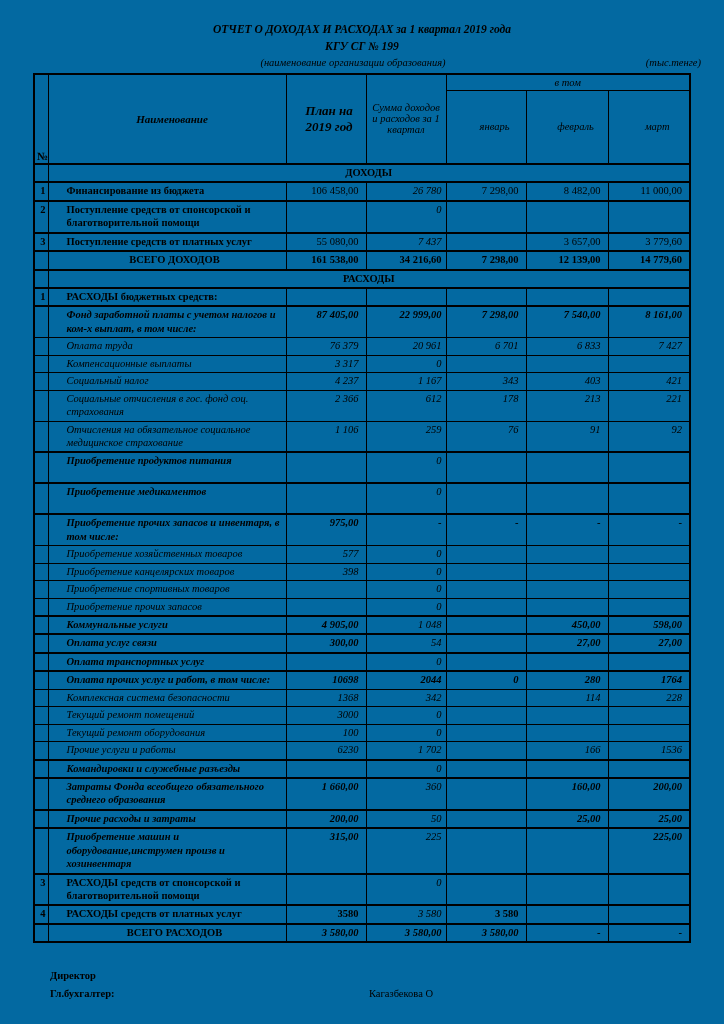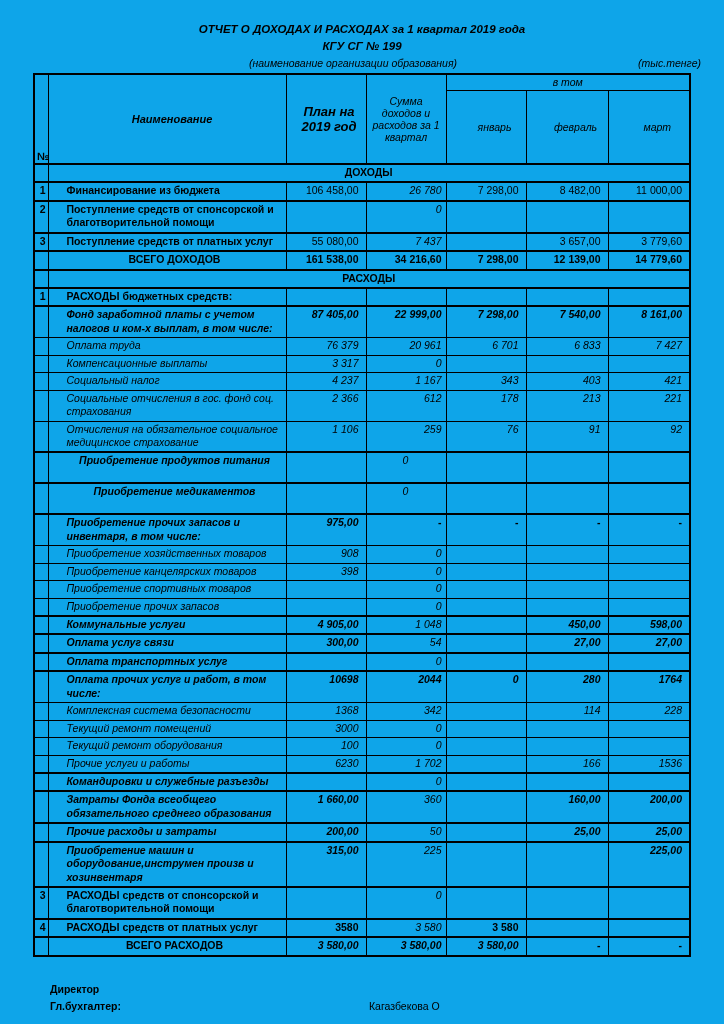--- a/index.html
+++ b/index.html
@@ -1,21 +1,21 @@
 <!DOCTYPE html>
 <html><head>
 <meta charset="utf-8">
 <style>
   html,body { margin:0; padding:0; background:#ffffff; }
   .page {
     position:relative;
     width:724px; height:1024px;
-    background:#0ea5e9;
+    background:#0369a1;
     color:#000;
-    font-family:Liberation Sans, sans-serif;
+    font-family:Liberation Serif, serif;
     overflow:hidden;
   }
   .doc-title {
     margin-top:22px;
     text-align:center;
     font-weight:bold; font-style:italic;
     font-size:11.5px; line-height:1.3;
   }
   .doc-subtitle {
     margin-top:3px;
@@ -66,21 +66,21 @@
 
   .ls-b  { font-weight:bold; }
   .ls-i  { font-style:italic; }
   .ls-bi { font-weight:bold; font-style:italic;margin-top:38px; }
   .s-n   { font-weight:normal; font-style:normal; }
   .s-i   { font-style:italic; }
   .s-b   { font-weight:bold; }
   .s-bi  { font-weight:bold; font-style:italic; }
 
   tr.bt td { border-top-width:2px; }
-  tr.tall td { height:26px;text-align:center; }
+  tr.tall td { height:26px; }
 
   .footer { margin:26px 0 0 50px; font-size:10.5px; line-height:1.3; }
   .footer-row { display:grid; grid-template-columns:319px auto; margin-bottom:4px; }
   .footer-label { font-weight:bold; }
 </style>
 </head>
 <body>
 
 <div class="page">
 
@@ -247,21 +247,21 @@
           <td class="c-label ls-bi">Приобретение прочих запасов и инвентаря, в том числе:</td>
           <td class="c-val s-bi">975,00</td>
           <td class="c-val col-sum s-b">-</td>
           <td class="c-val s-b">-</td>
           <td class="c-val s-b">-</td>
           <td class="c-val s-b">-</td>
         </tr>
         <tr class="r-data">
           <td class="c-num"></td>
           <td class="c-label ls-i">Приобретение хозяйственных товаров</td>
-          <td class="c-val s-i">908</td>
+          <td class="c-val s-i">577</td>
           <td class="c-val col-sum s-i">0</td>
           <td class="c-val"></td>
           <td class="c-val"></td>
           <td class="c-val"></td>
         </tr>
         <tr class="r-data">
           <td class="c-num"></td>
           <td class="c-label ls-i">Приобретение канцелярских товаров</td>
           <td class="c-val s-i">398</td>
           <td class="c-val col-sum s-i">0</td>

